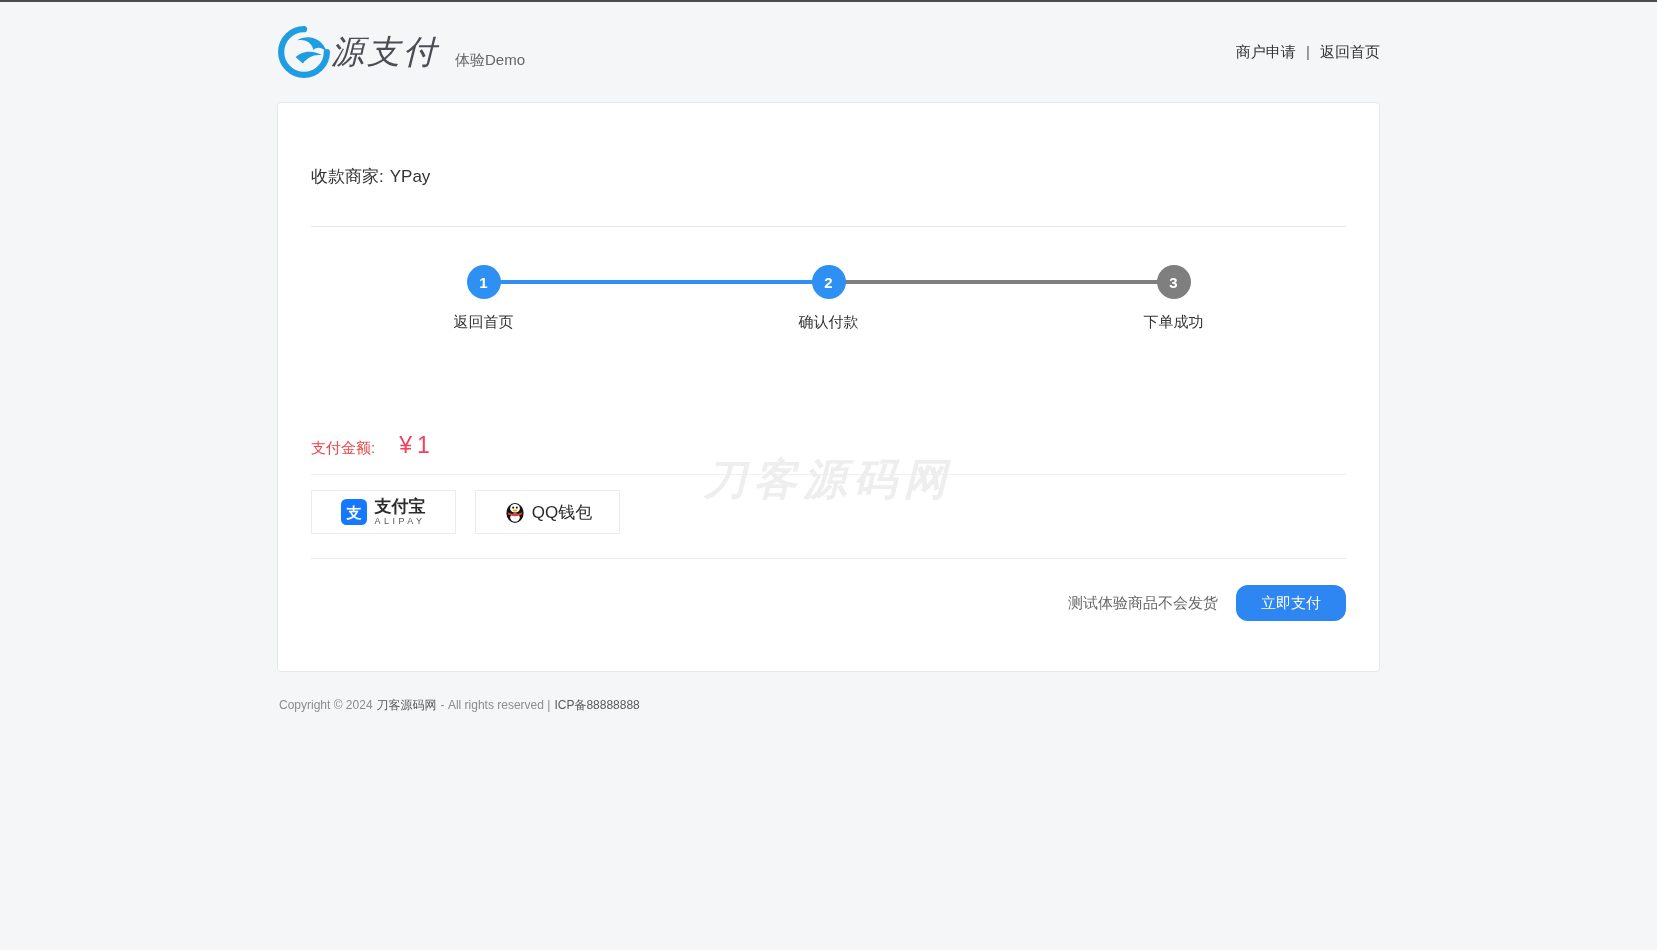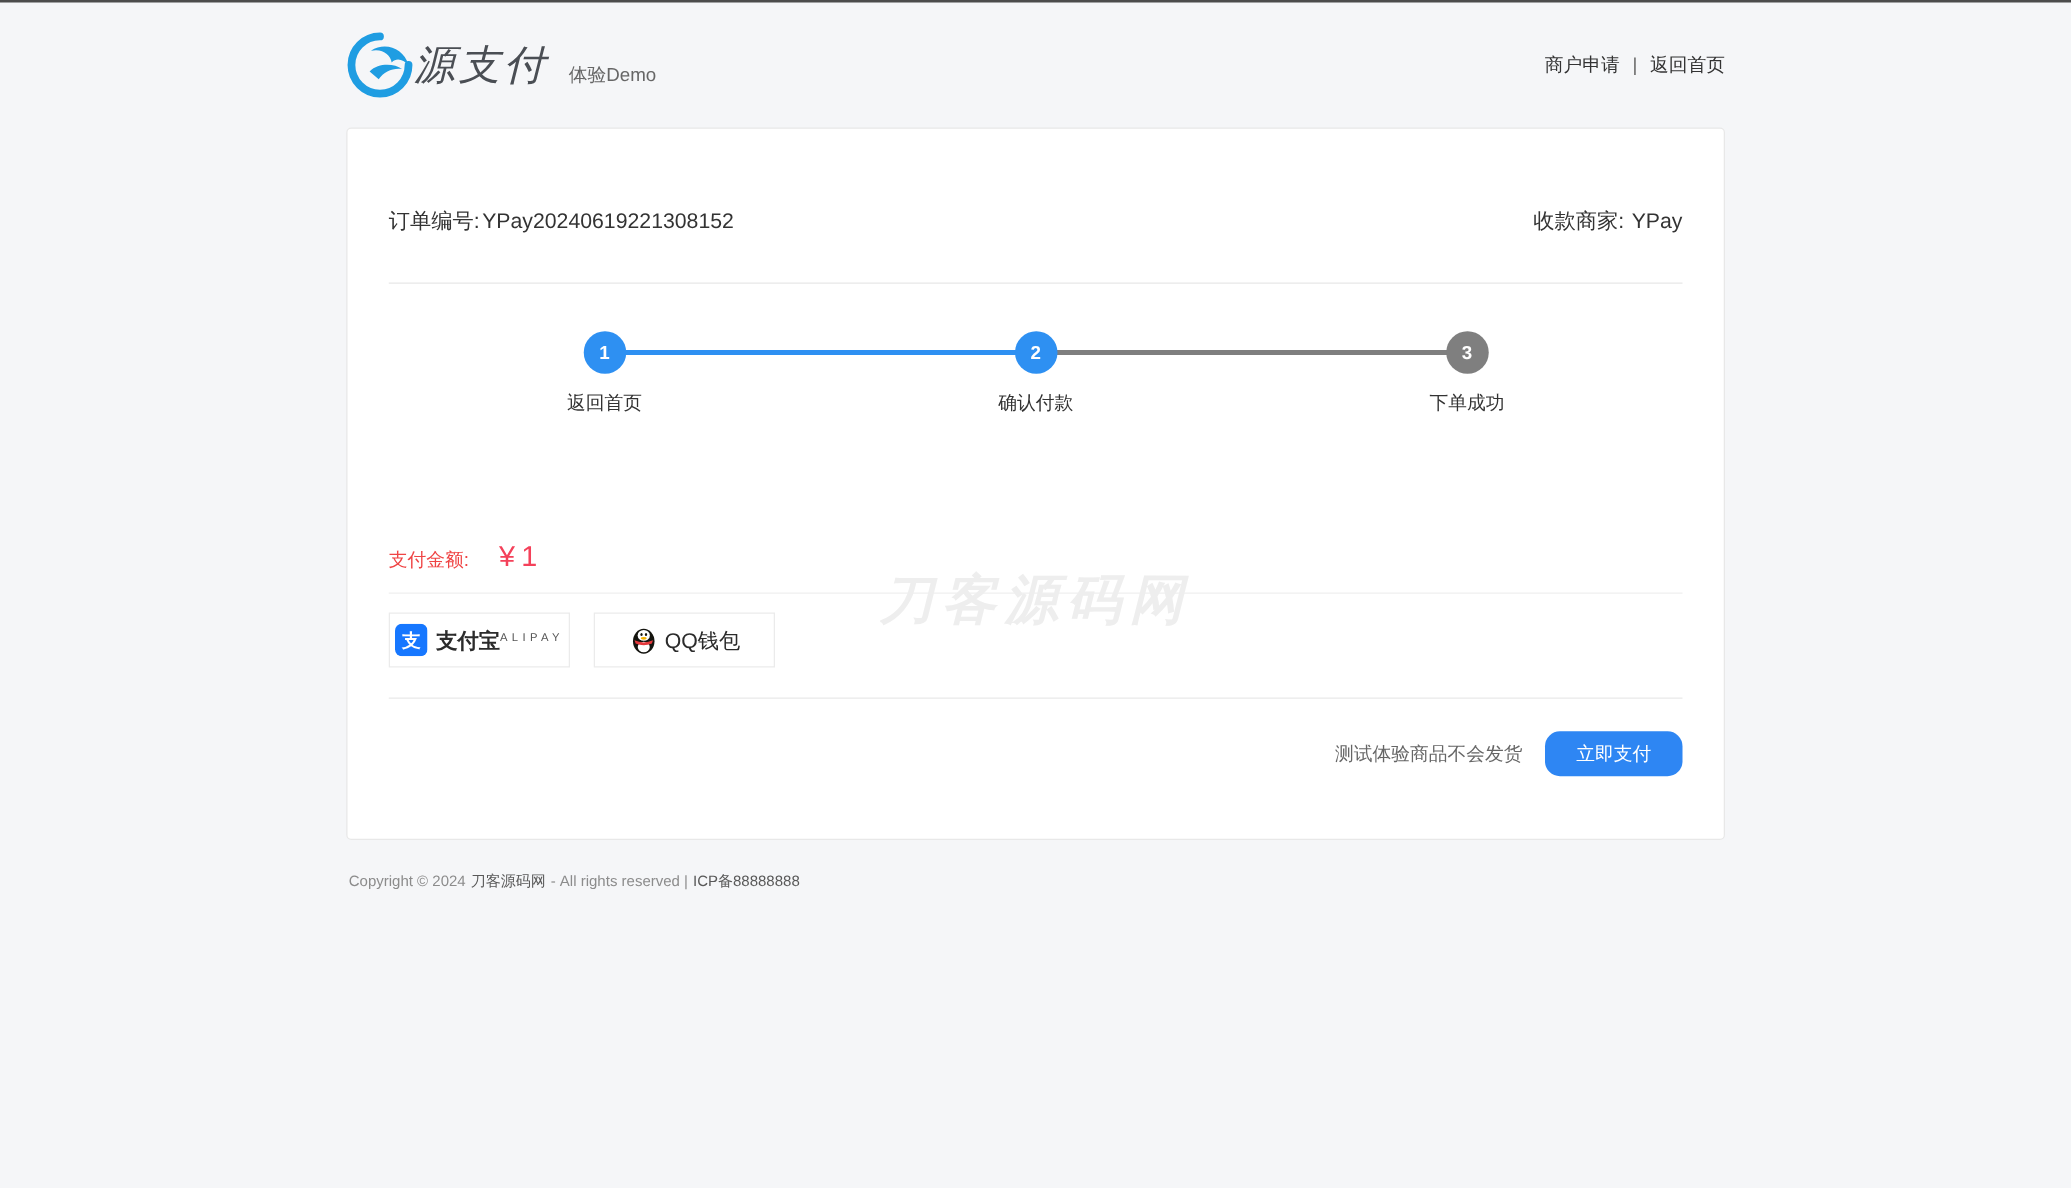--- a/index.html
+++ b/index.html
@@ -76,21 +76,21 @@
   }
 
   
   .methods { display:flex; margin-top:15px; gap:19px; position:relative; z-index:1; }
   .method {
     width:145px; height:44px; background:#fff; border:1px solid #ebebeb;
     display:flex; align-items:center; justify-content:center; cursor:pointer;
   }
   .method svg { display:block; }
   .wechat-label { margin-left:8px; color:#8a8a8a; font-size:16px; }
-  .alipay-text { margin-left:7px; display:flex; flex-direction:row; line-height:1; }
+  .alipay-text { margin-left:7px; display:flex; flex-direction:column; line-height:1; }
   .alipay-cn { font-size:17px; font-weight:bold; color:#2b2b2b; }
   .alipay-en { font-size:9px; letter-spacing:3.5px; color:#555; margin-top:2px; }
   .qq-label { margin-left:5px; color:#2b2b2b; font-size:17px; }
 
   
   .cfoot { position:relative; margin-top:22px; height:44px; display:flex; align-items:center; justify-content:flex-end; }
   .site-brand {
     position:absolute; left:0; right:0; text-align:center;
     color:#8b8b8b; font-size:21px; letter-spacing:1px; font-weight:bold;
   }
@@ -129,23 +129,20 @@
   <div class="header-nav">
     <span>商户申请</span>
     <span class="sep">|</span>
     <span>返回首页</span>
   </div>
 </div>
 
 <div class="card">
 
   <div class="order-row">
-    <div>
-      <span>订单编号:</span><span class="val">YPay20240619221308152</span>
-    </div>
     <div>
       <span>收款商家:</span><span class="merchant-val">YPay</span>
     </div>
   </div>
 
   <hr class="div1">
 
   <div class="steps">
     <div class="step">
       <div class="step-circle">1</div>

